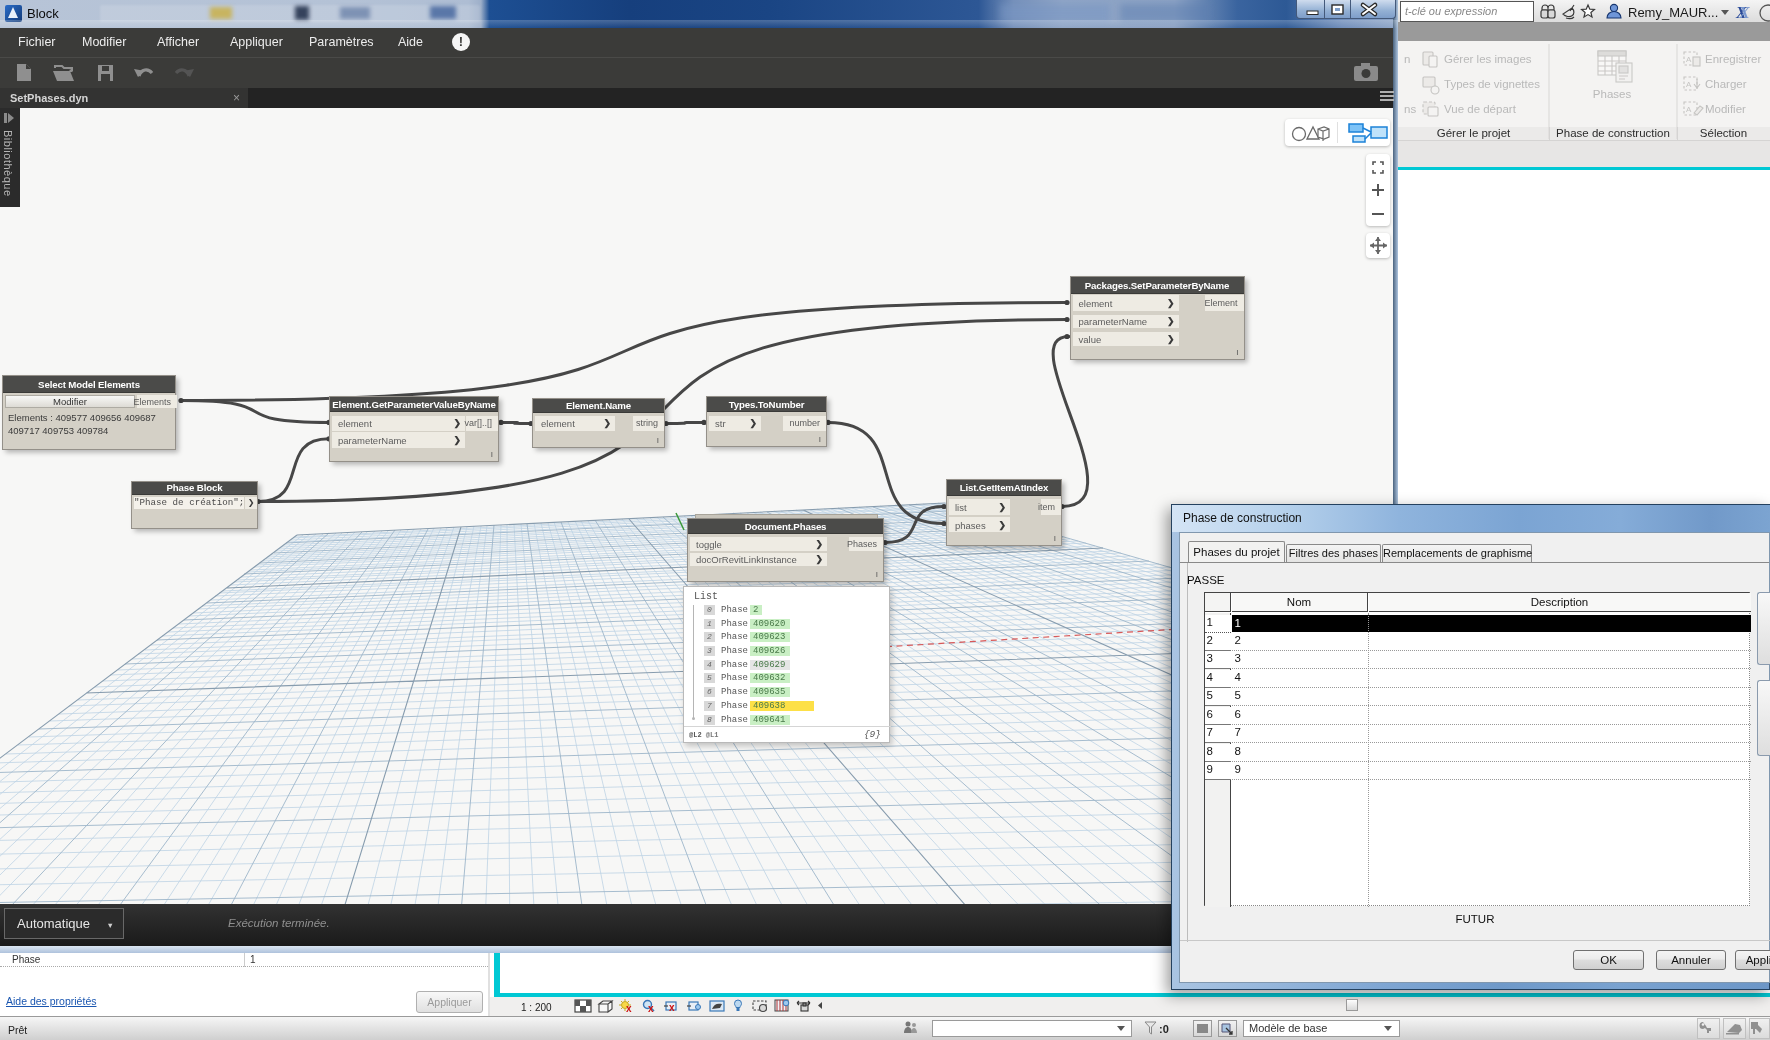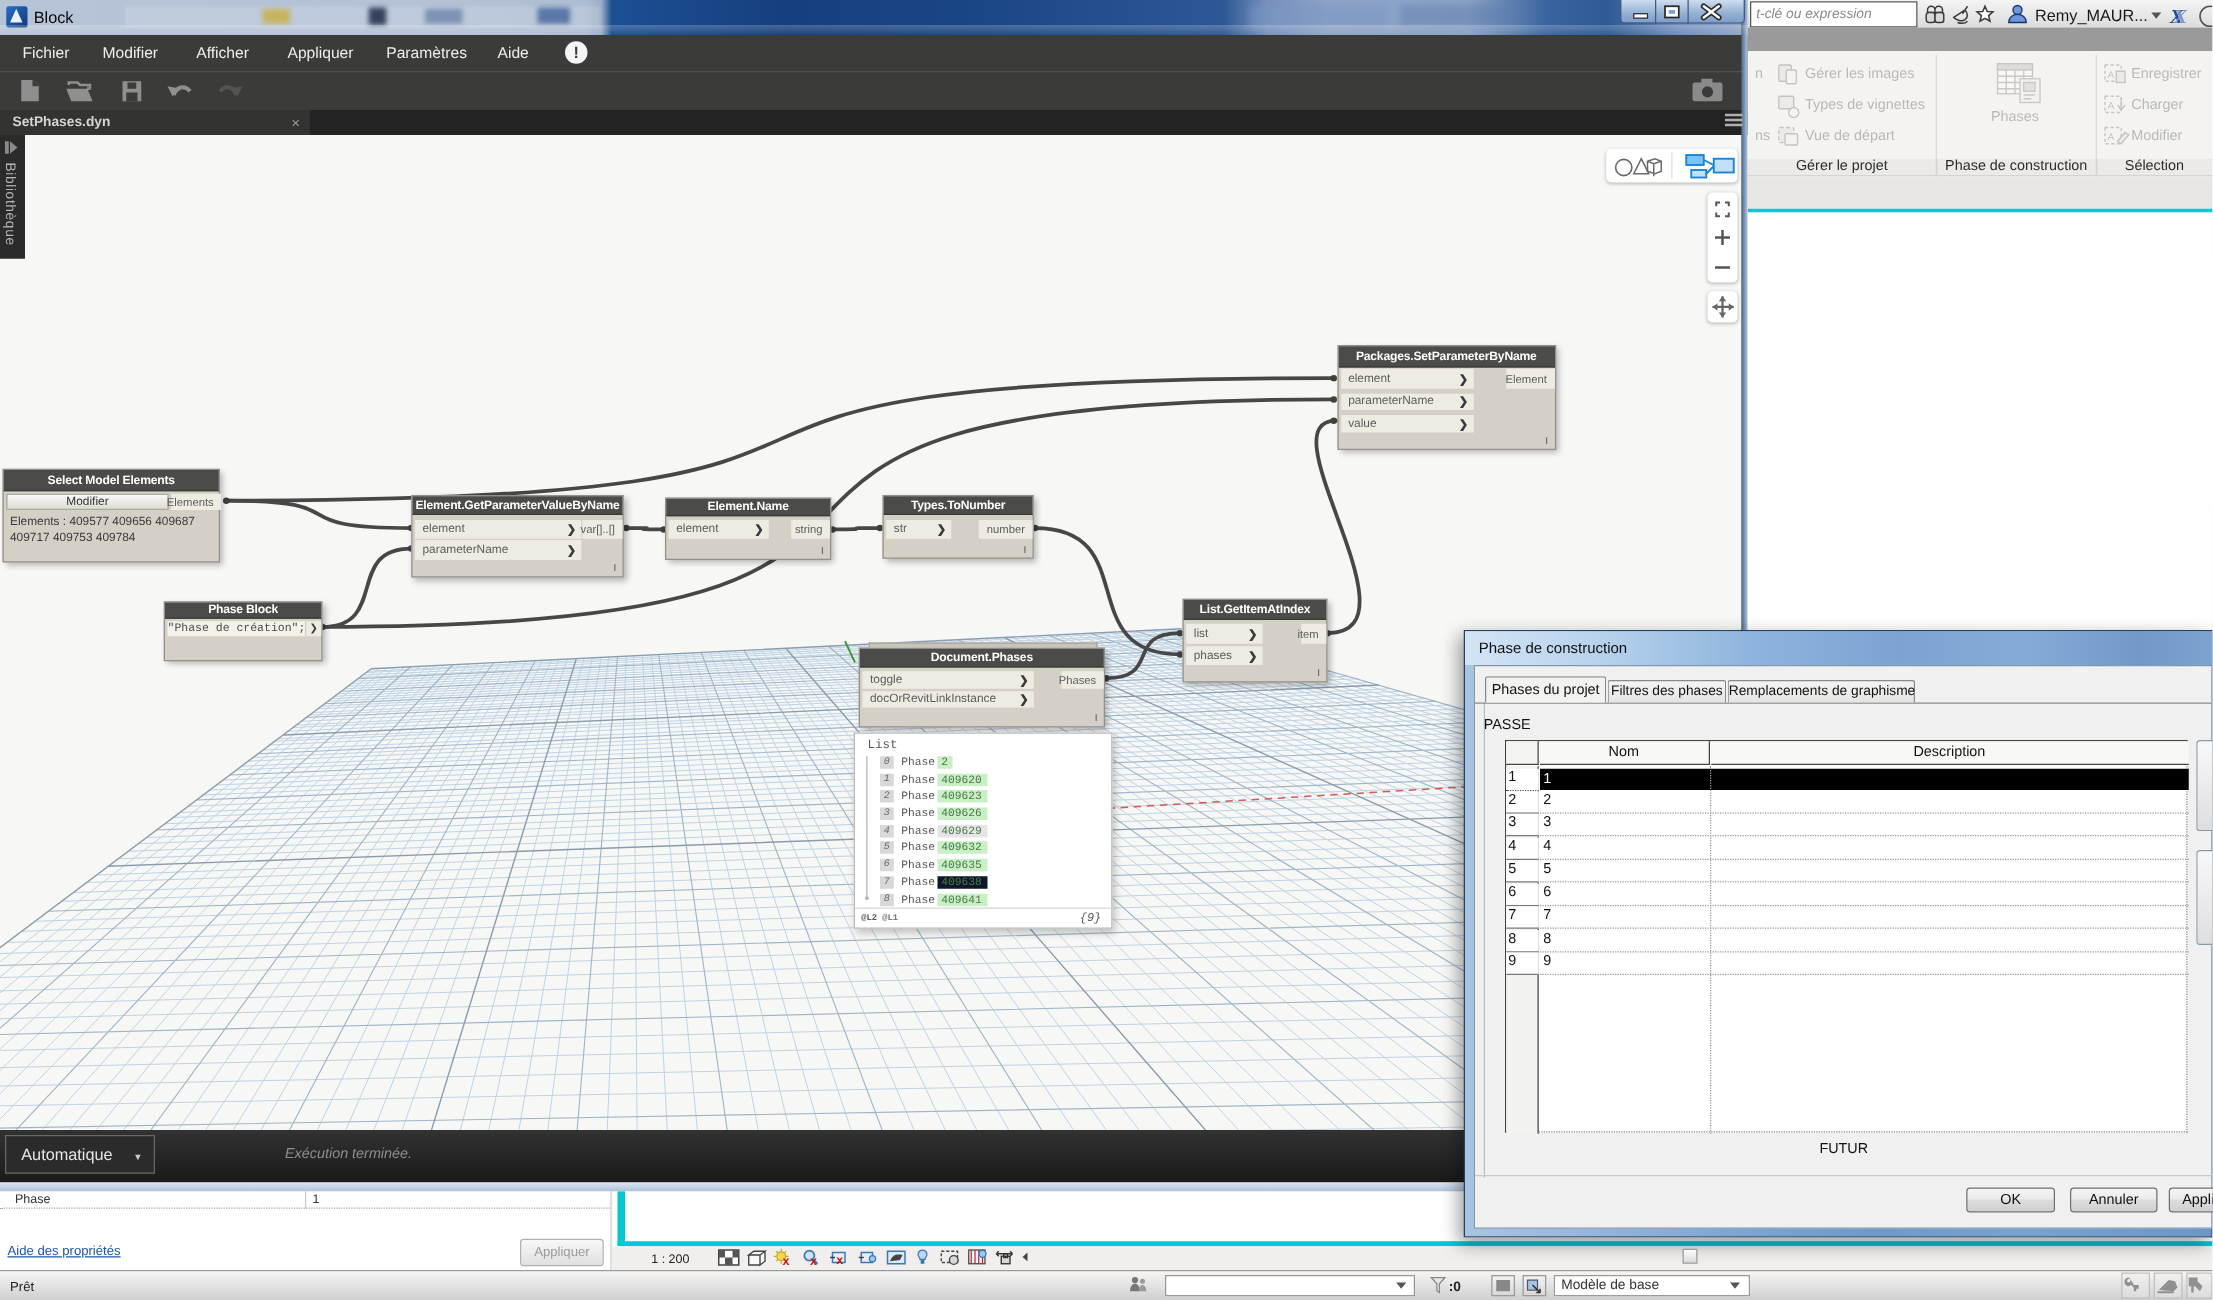--- a/index.html
+++ b/index.html
@@ -249,21 +249,21 @@
           <div style="position:absolute;left:37px;top:72.7px;font-size:9px;color:#555;line-height:10px">Phase</div>
           <div style="position:absolute;left:66px;top:72.7px;width:40px;height:10px;background:#e5e5e5;font-size:9px;color:#4a7a4a;line-height:10px;padding-left:3px">409629</div>
 <div style="position:absolute;left:20px;top:86.4px;width:11px;height:10px;background:#d8d8d8;font-size:8px;font-style:italic;color:#666;text-align:center;line-height:10px">5</div>
           <div style="position:absolute;left:37px;top:86.4px;font-size:9px;color:#555;line-height:10px">Phase</div>
           <div style="position:absolute;left:66px;top:86.4px;width:40px;height:10px;background:#c9efc4;font-size:9px;color:#4a7a4a;line-height:10px;padding-left:3px">409632</div>
 <div style="position:absolute;left:20px;top:100.1px;width:11px;height:10px;background:#d8d8d8;font-size:8px;font-style:italic;color:#666;text-align:center;line-height:10px">6</div>
           <div style="position:absolute;left:37px;top:100.1px;font-size:9px;color:#555;line-height:10px">Phase</div>
           <div style="position:absolute;left:66px;top:100.1px;width:40px;height:10px;background:#c9efc4;font-size:9px;color:#4a7a4a;line-height:10px;padding-left:3px">409635</div>
 <div style="position:absolute;left:20px;top:113.8px;width:11px;height:10px;background:#d8d8d8;font-size:8px;font-style:italic;color:#666;text-align:center;line-height:10px">7</div>
           <div style="position:absolute;left:37px;top:113.8px;font-size:9px;color:#555;line-height:10px">Phase</div>
-          <div style="position:absolute;left:66px;top:113.8px;width:40px;height:10px;background:#0f172a;font-size:9px;color:#4a7a4a;line-height:10px;padding-left:3px">409638</div>
+          <div style="position:absolute;left:66px;top:113.8px;width:64px;height:10px;background:#fde047;font-size:9px;color:#4a7a4a;line-height:10px;padding-left:3px">409638</div>
 <div style="position:absolute;left:20px;top:127.6px;width:11px;height:10px;background:#d8d8d8;font-size:8px;font-style:italic;color:#666;text-align:center;line-height:10px">8</div>
           <div style="position:absolute;left:37px;top:127.6px;font-size:9px;color:#555;line-height:10px">Phase</div>
           <div style="position:absolute;left:66px;top:127.6px;width:40px;height:10px;background:#c9efc4;font-size:9px;color:#4a7a4a;line-height:10px;padding-left:3px">409641</div>
         </div>
  <div style="position:absolute;left:0;top:139px;width:207px;height:1px;background:#d5d5d5"></div>
  <div style="position:absolute;left:5px;top:144px;font-size:7px;color:#555;font-weight:bold">@L2 <span style="color:#777">@L1</span></div>
  <div style="position:absolute;right:8px;top:142px;font-size:9.5px;color:#555;font-style:italic">{9}</div>
 </div>
 
 <div class="abs" style="left:0;top:0;width:20px;height:99px;background:#2b2b2b">

